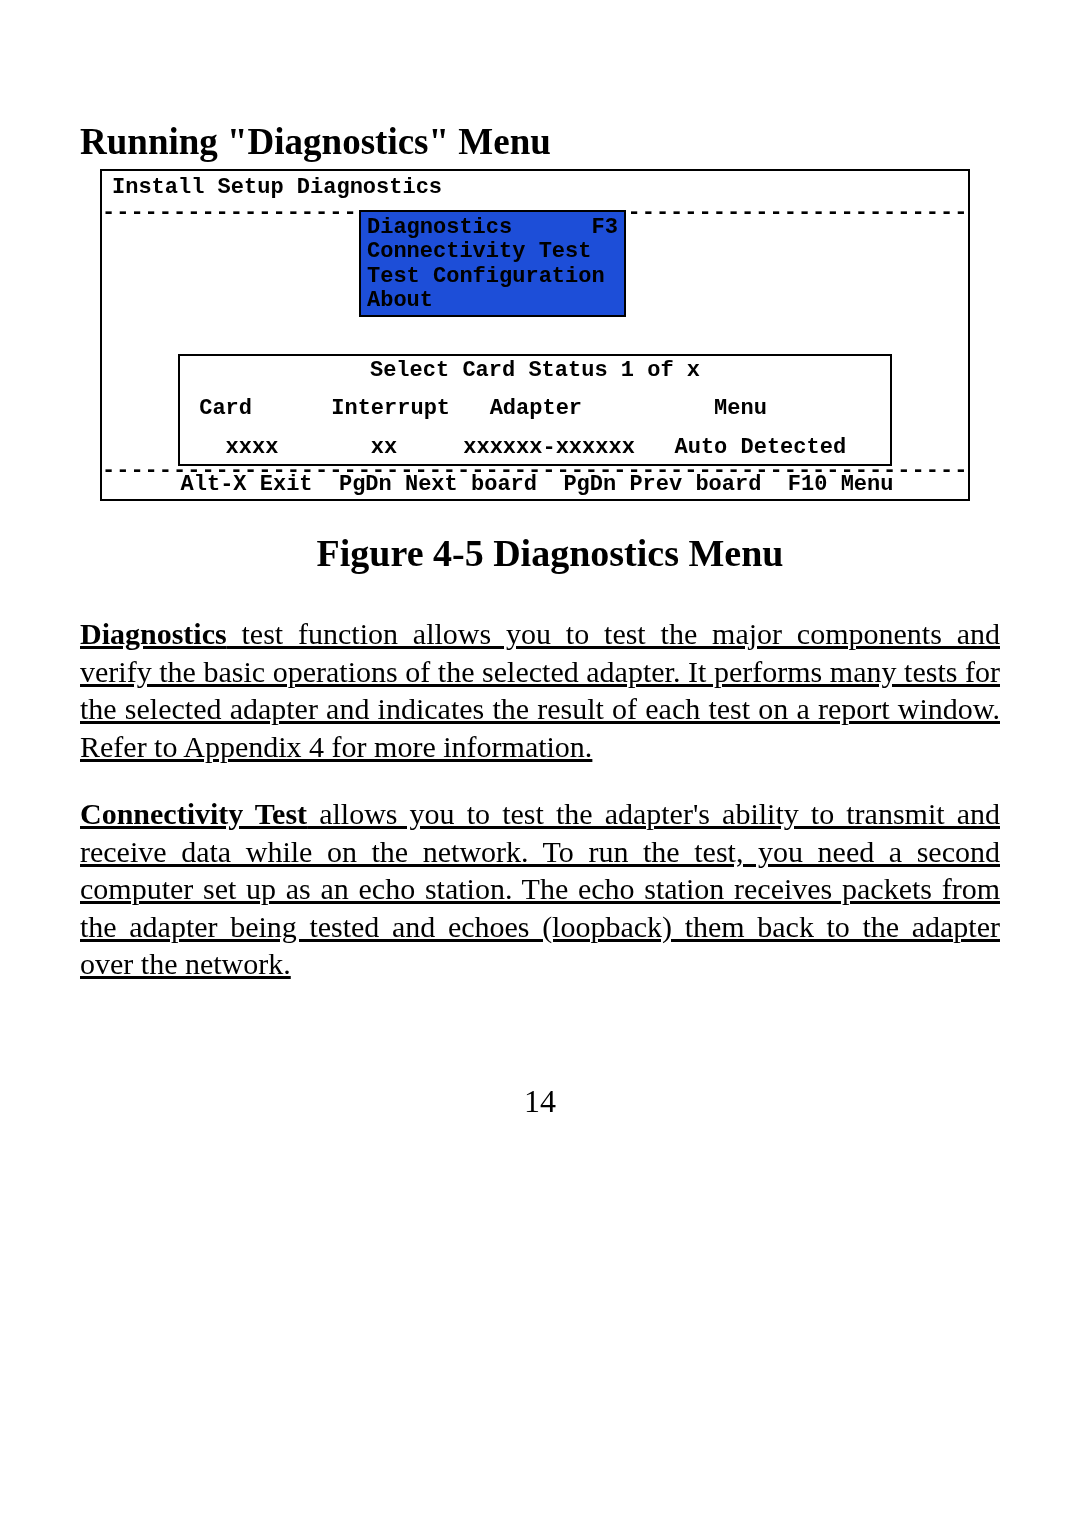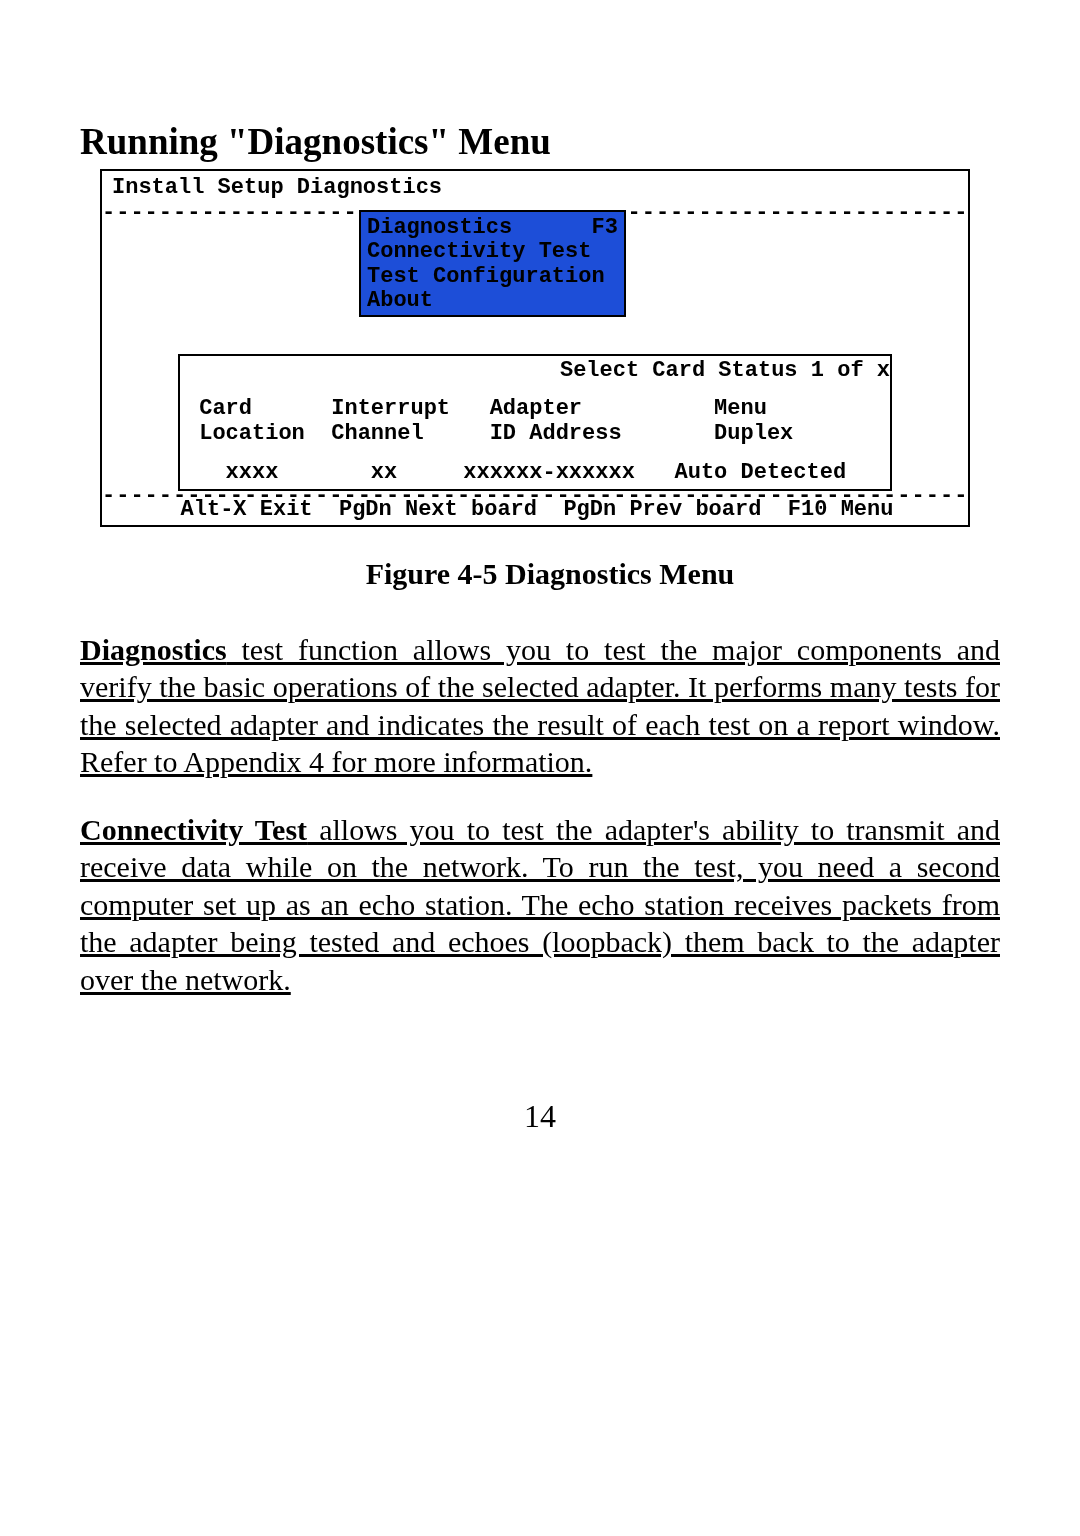--- a/index.html
+++ b/index.html
@@ -72,21 +72,21 @@
   .status-panel {
     margin: 0 auto;
     width: 710px;
     border: 2px solid #000;
     padding: 0;
     font-family: "Courier New", Courier, monospace;
     font-weight: bold;
     font-size: 22px;
   }
   .status-title {
-    text-align: right;
+    text-align: center;
     padding: 2px 0 12px 0;
   }
   .status-cols, .status-vals {
     white-space: pre;
     padding: 0 6px;
   }
   .status-vals {
     padding-top: 14px;
     padding-bottom: 4px;
   }
@@ -99,21 +99,21 @@
   }
   .footerbar {
     white-space: pre;
     padding-left: 4px;
     margin-top: -6px;
     text-align: center;
   }
   .caption {
     text-align: center;
     font-weight: bold;
-    font-size: 30px;
+    font-size: 38px;
     margin: 30px 0 40px 0;
   }
   p.body {
     font-size: 30px;
     line-height: 1.25;
     margin: 0 0 30px 0;
     text-align: justify;
     text-decoration: underline;
   }
   .bold-lead {
@@ -145,21 +145,20 @@
         <div>Connectivity Test</div>
         <div>Test Configuration</div>
         <div>About</div>
       </div>
 
       <div class="spacer"></div>
 
       <div class="status-panel">
         <div class="status-title">Select Card Status 1 of x</div>
         <div class="status-cols"> Card      Interrupt   Adapter          Menu</div>
-        <div class="status-cols"> Location  Channel     ID Address       Duplex</div>
         <div class="status-vals">   xxxx       xx     xxxxxx-xxxxxx   Auto Detected</div>
       </div>
 
       <div class="dashline2">-----------------------------------------------------------------</div>
 
       <div class="footerbar">Alt-X Exit  PgDn Next board  PgDn Prev board  F10 Menu</div>
 
     </div>
 
     <div class="caption">Figure 4-5 Diagnostics Menu</div>

